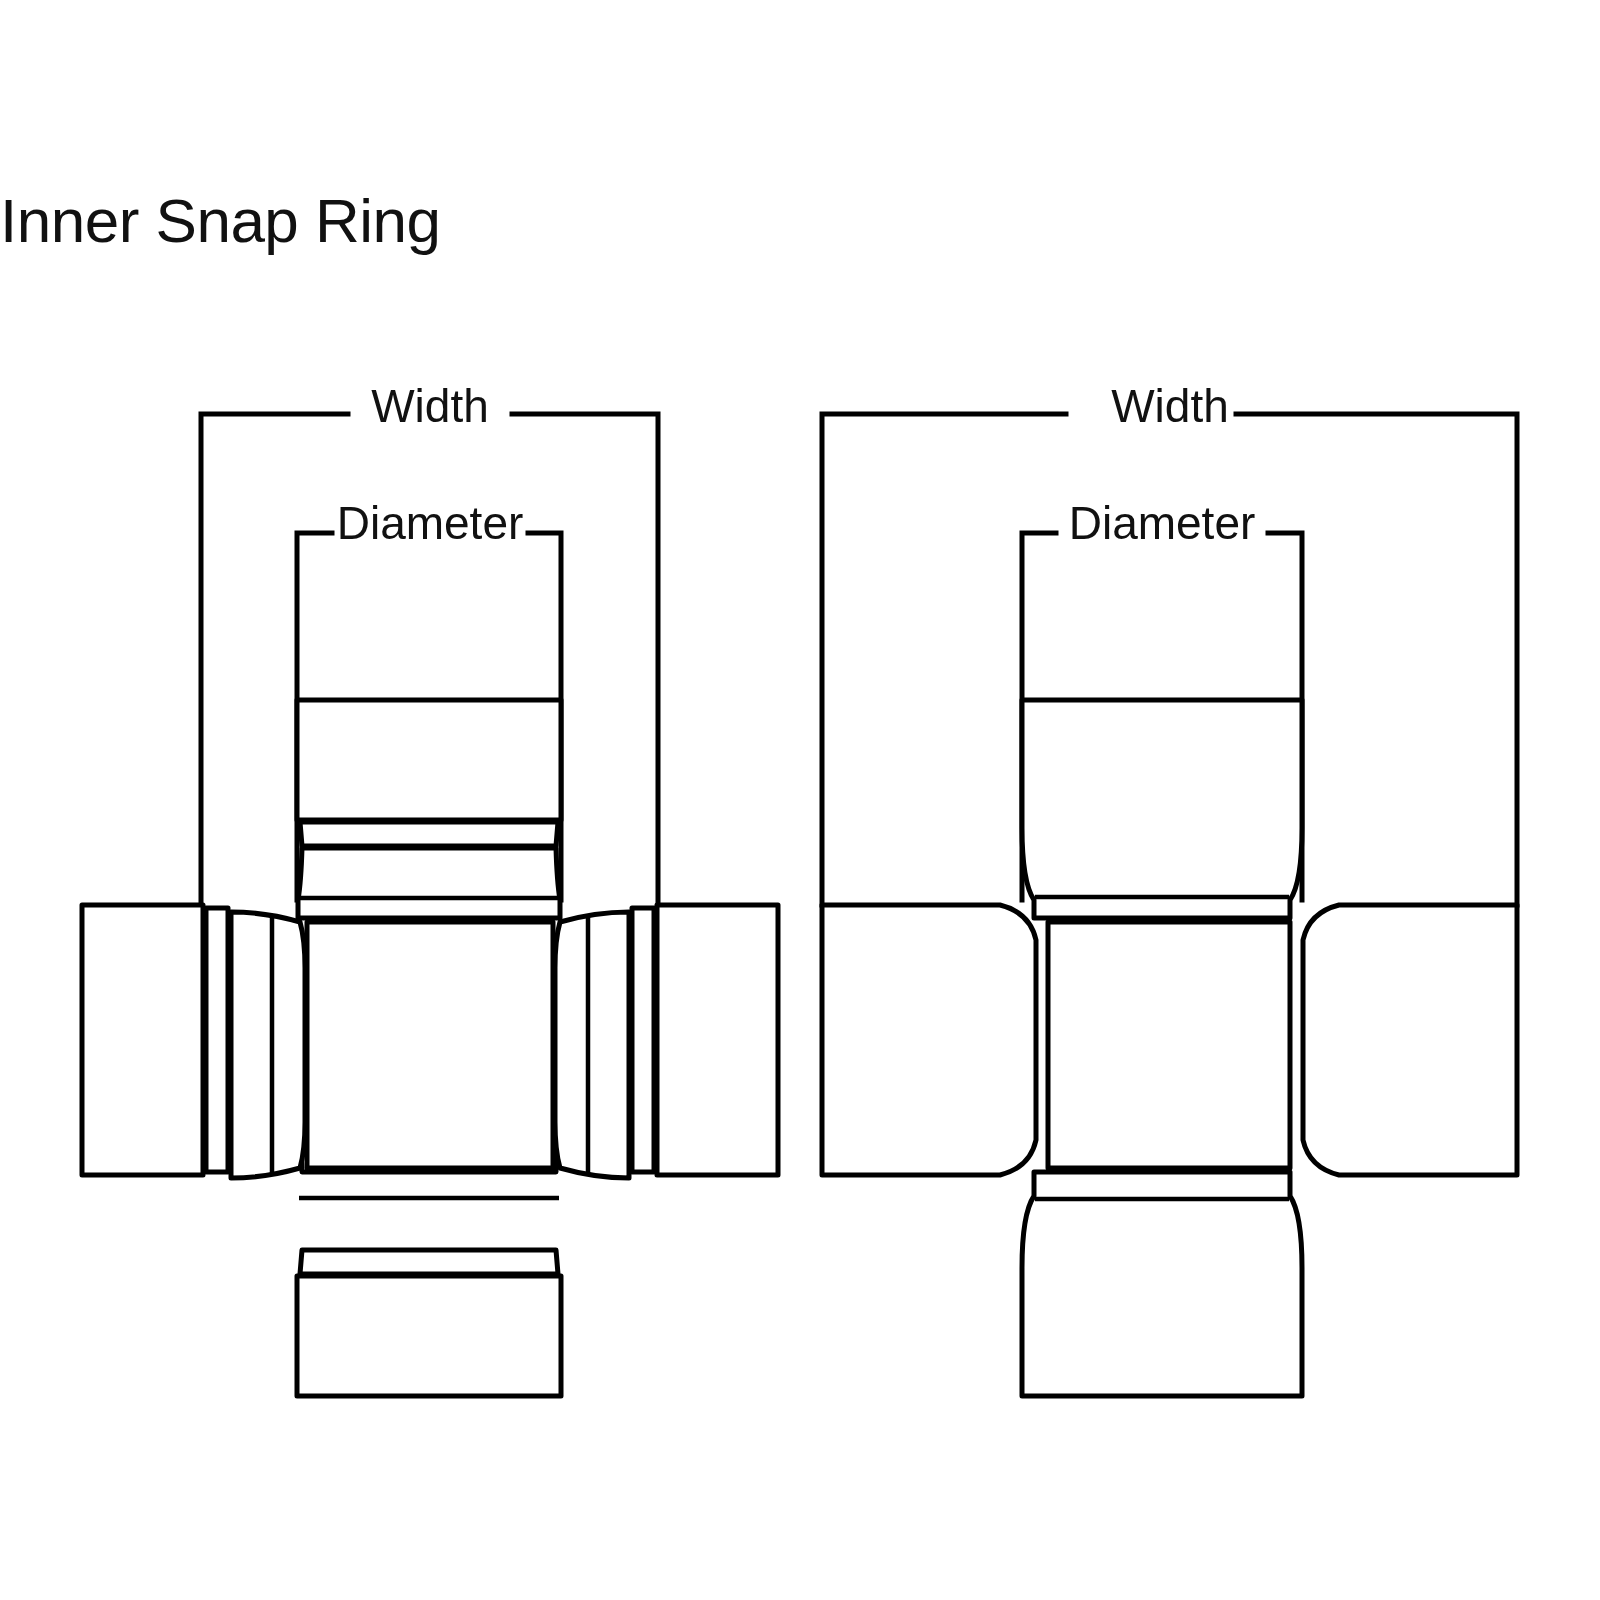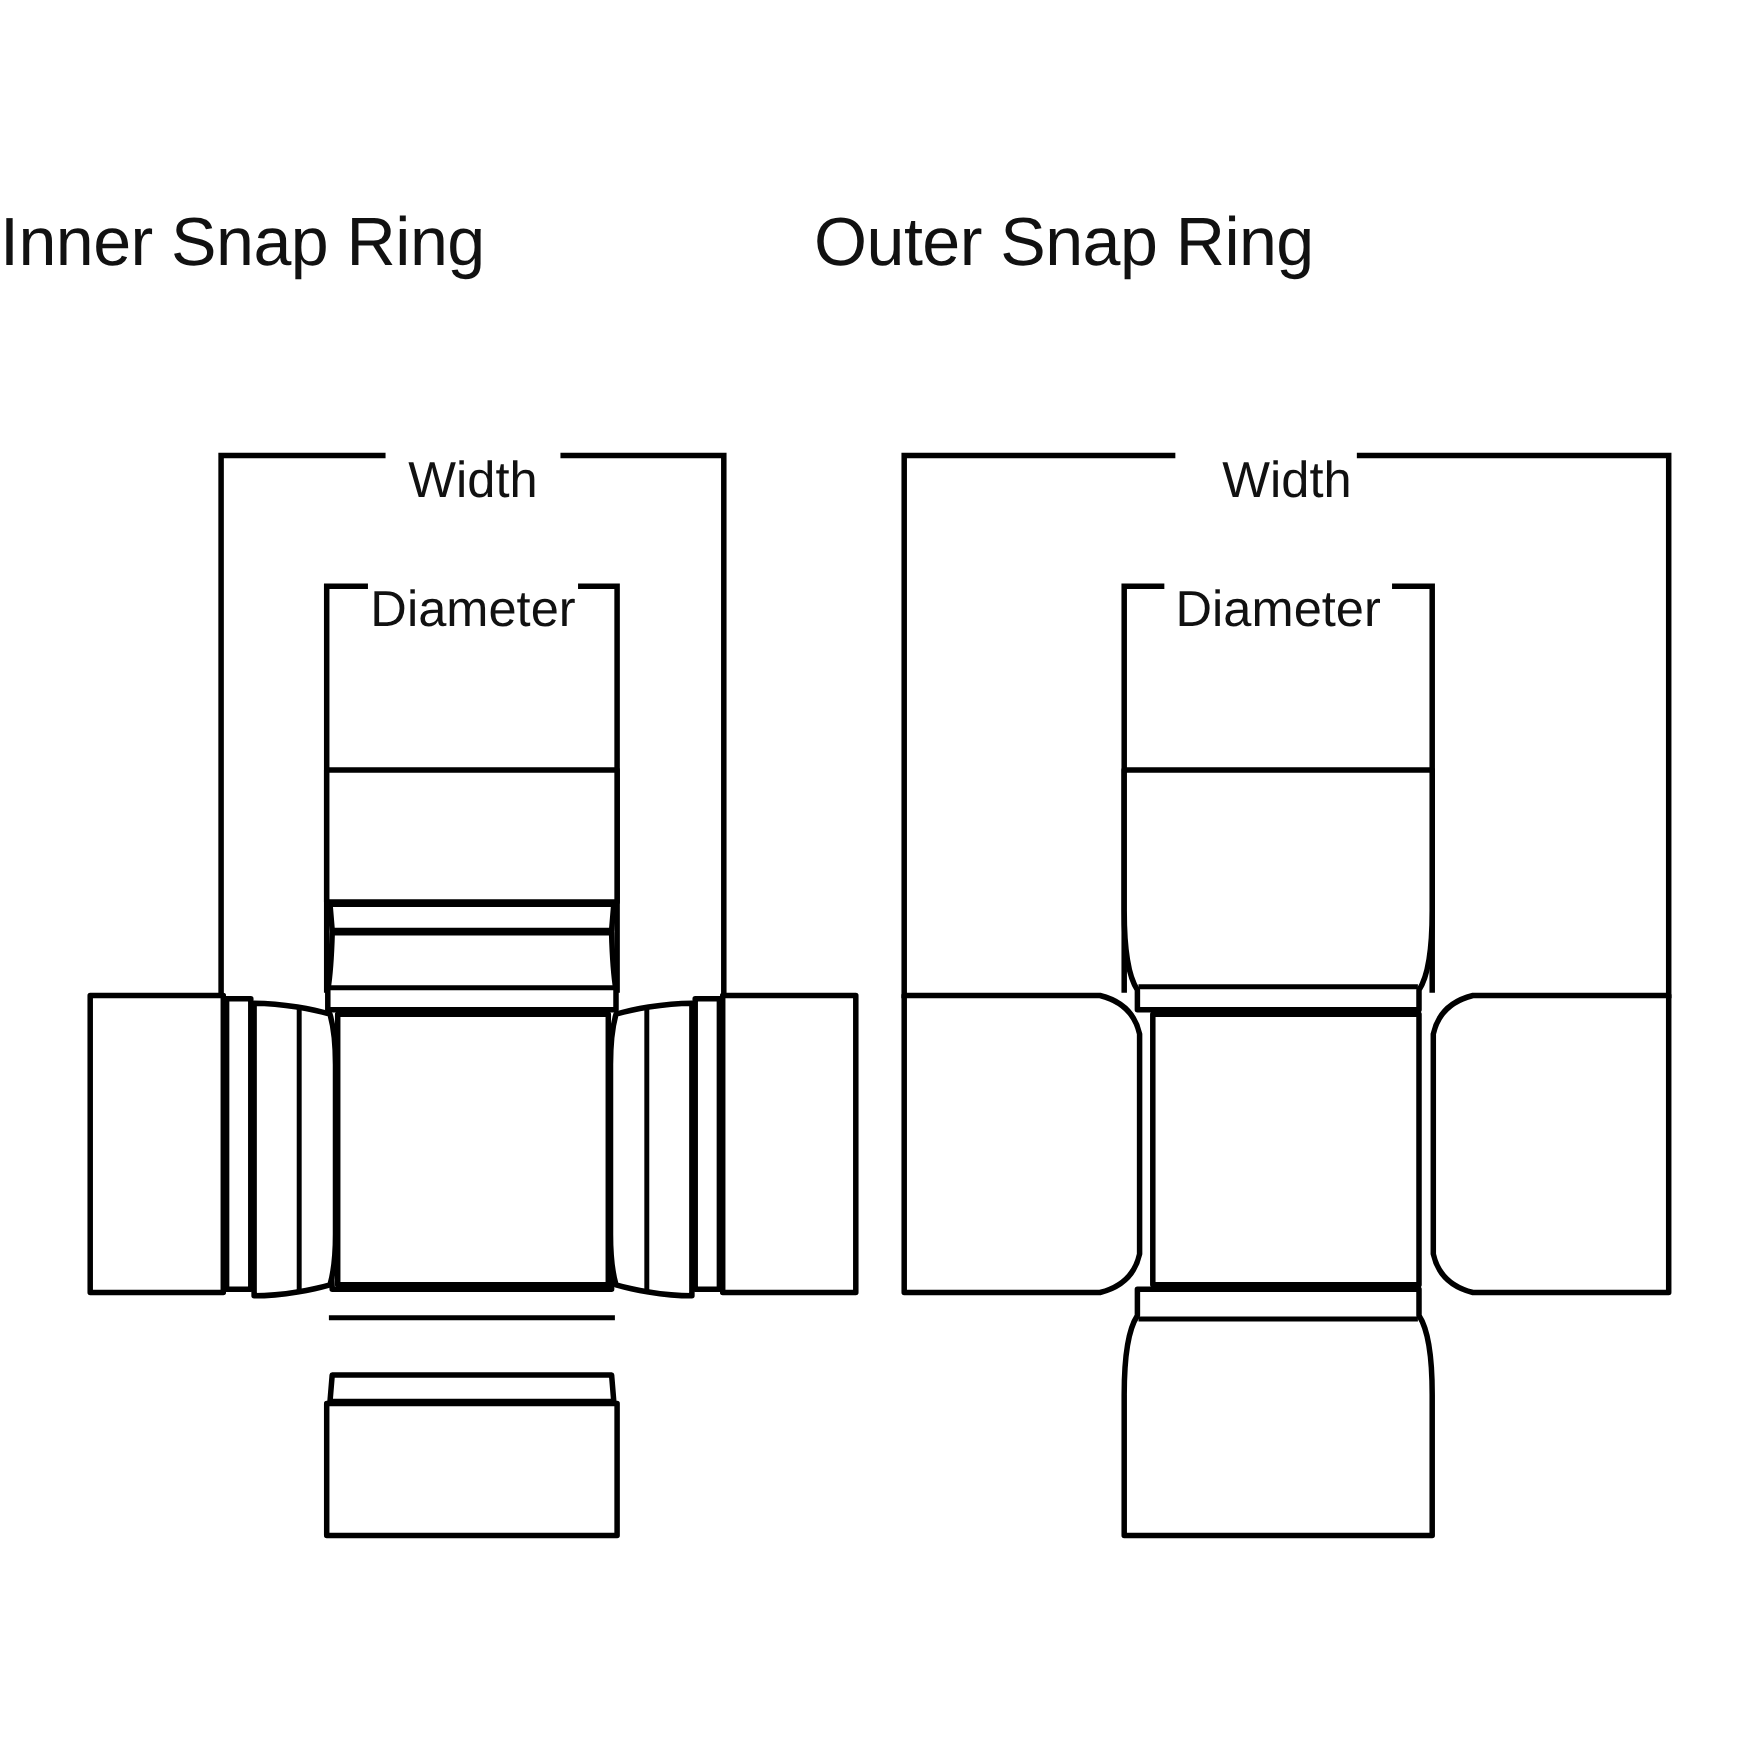--- a/index.html
+++ b/index.html
@@ -37,21 +37,20 @@
 
   .dim-label {
     position: absolute;
     font-family: "Liberation Sans", sans-serif;
     font-size: 46px;
     font-weight: 400;
     color: #111111;
     white-space: nowrap;
     text-align: center;
     line-height: 1;
-    margin-top: 30px;
   }
   #label-width-inner    { left: 300px;  top: 383px; width: 260px; }
   #label-diameter-inner { left: 300px;  top: 500px; width: 260px; }
   #label-width-outer    { left: 1040px; top: 383px; width: 260px; }
   #label-diameter-outer { left: 1032px; top: 500px; width: 260px; }
 
   svg.art {
     position: absolute;
     left: 0;
     top: 0;
@@ -80,21 +79,20 @@
     stroke-linecap: round;
   }
 </style>
 </head>
 <body>
 
 <div id="diagram-root">
 
   <div class="panel-title" id="title-inner">Inner Snap Ring</div>
 
-  <div class="panel-title" id="title-outer">Outer Snap Ring</div>
 
   <div class="dim-label" id="label-width-inner">Width</div>
 
   <div class="dim-label" id="label-diameter-inner">Diameter</div>
 
   <div class="dim-label" id="label-width-outer">Width</div>
 
   <div class="dim-label" id="label-diameter-outer">Diameter</div>
 
   <svg class="art" viewBox="0 0 1600 1600">

